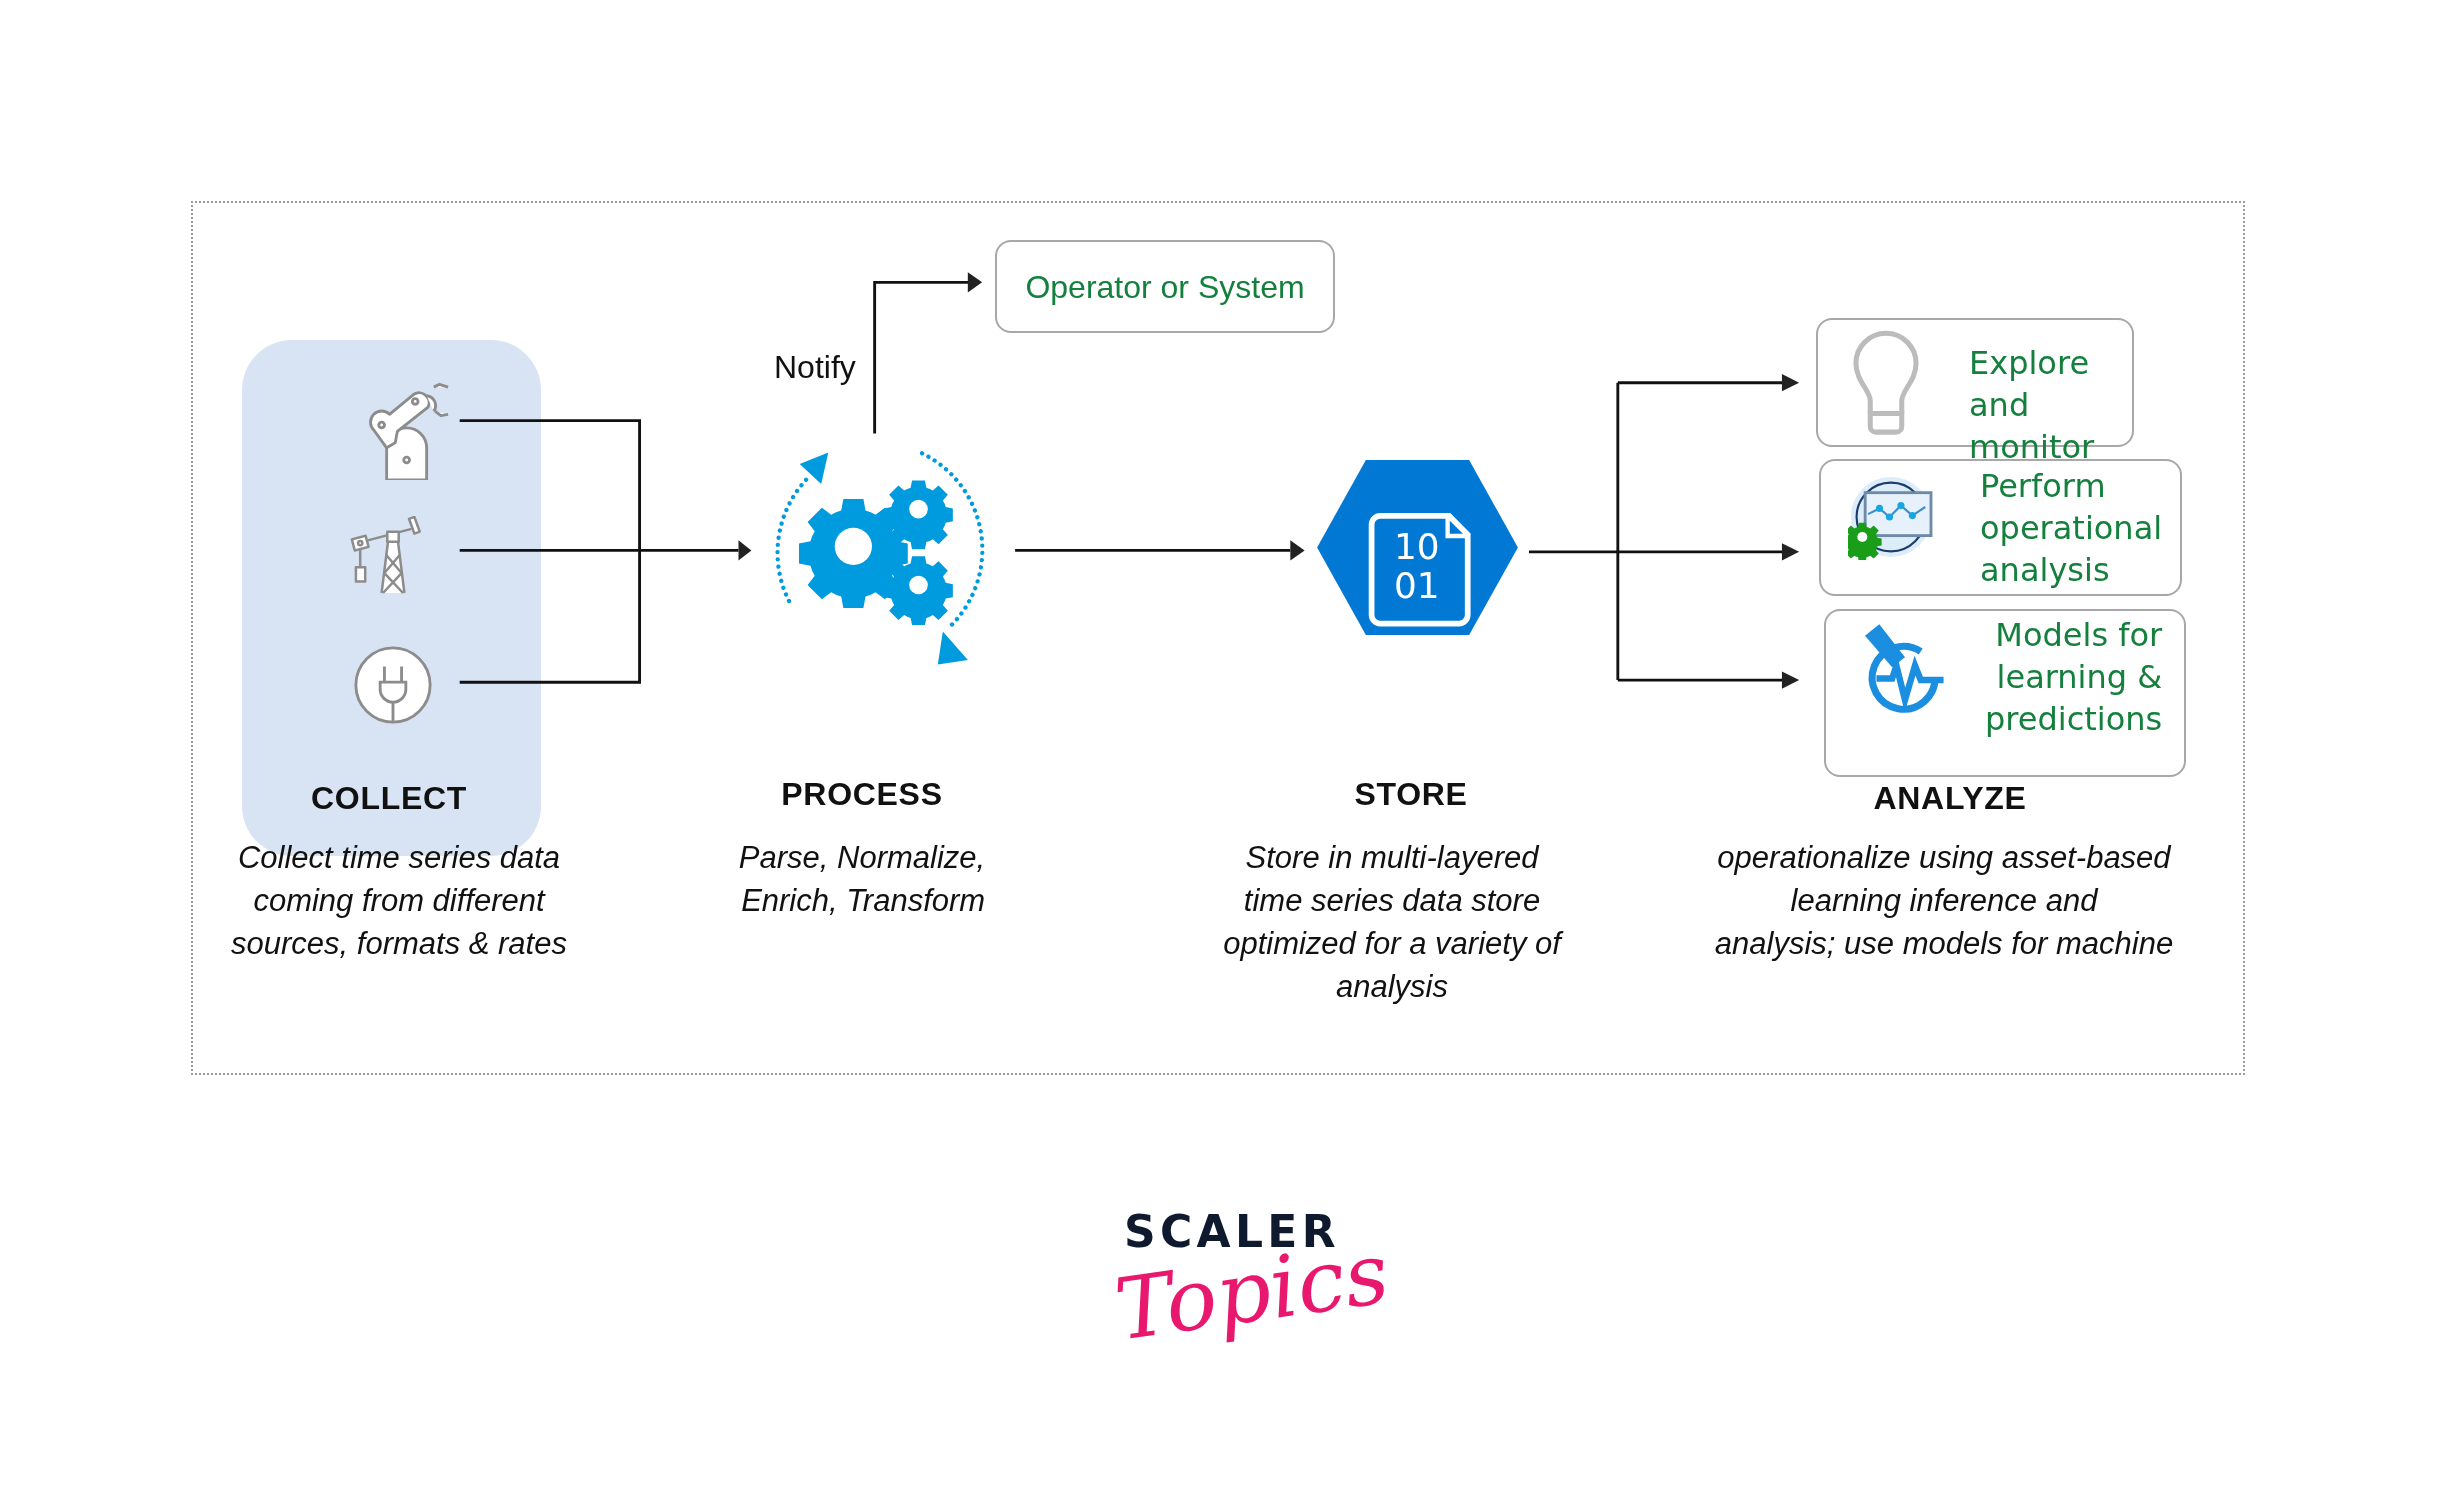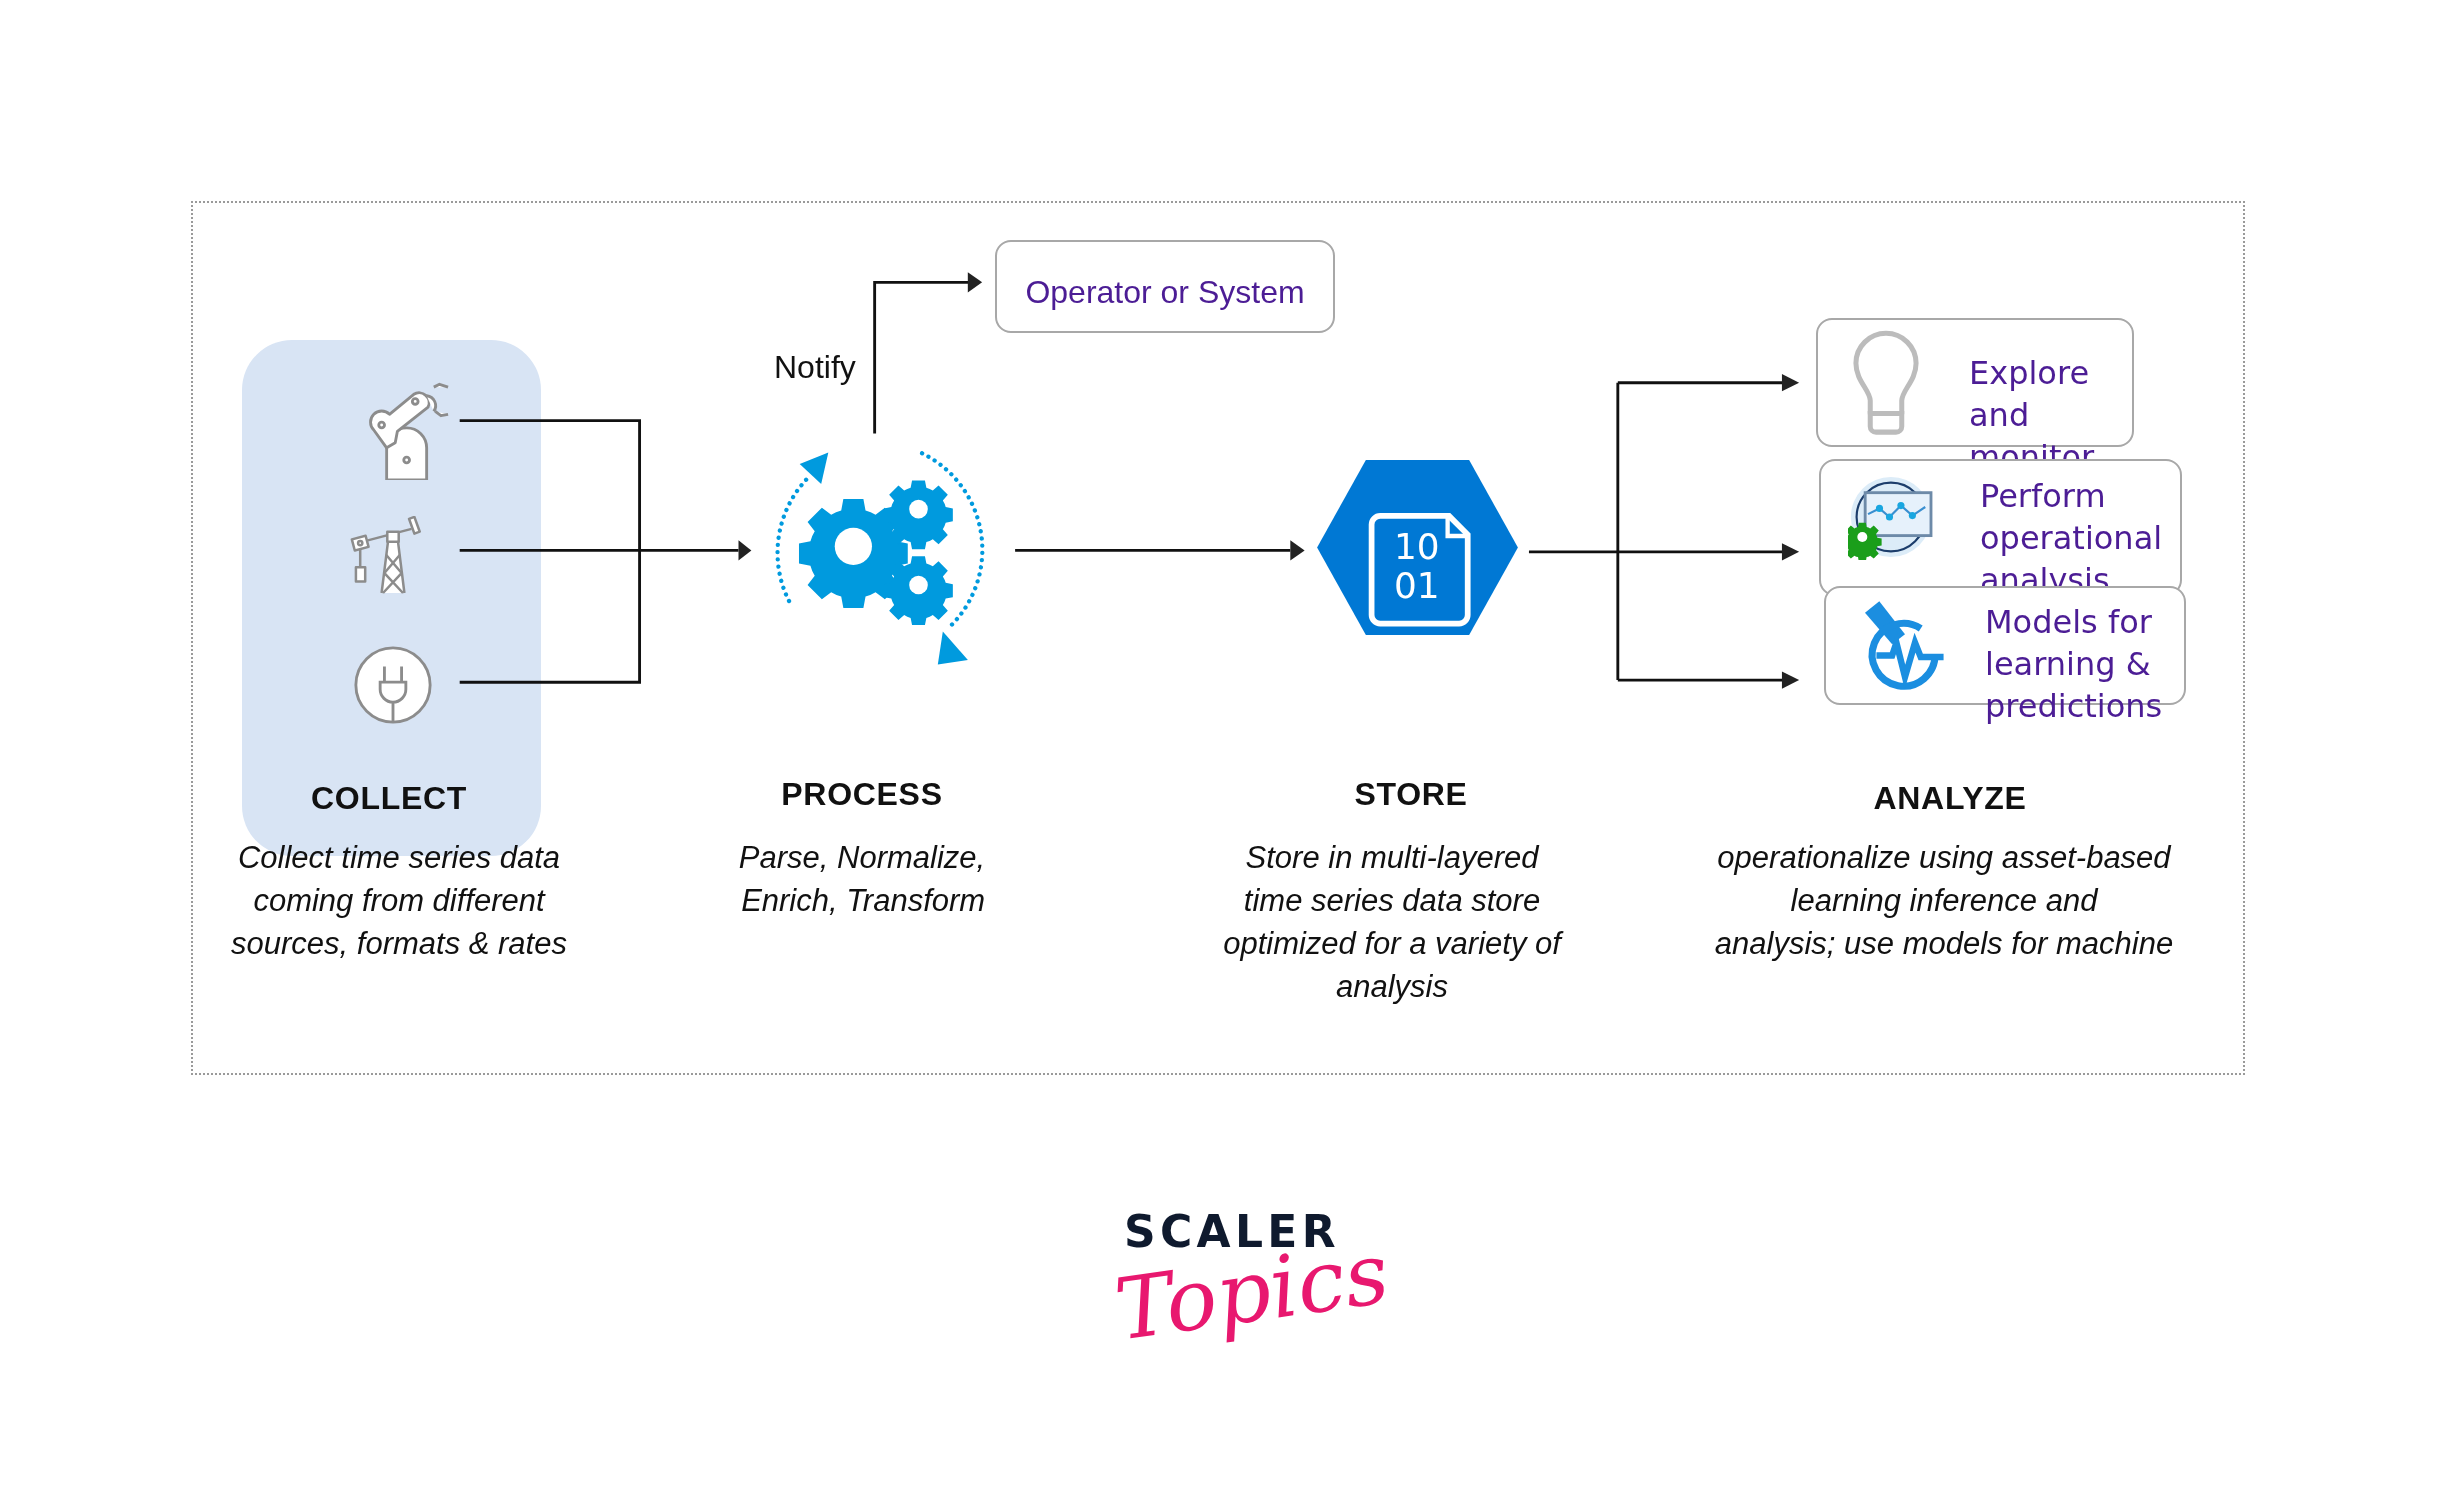--- a/index.html
+++ b/index.html
@@ -5,21 +5,21 @@
   html, body { margin:0; padding:0; background:#ffffff; }
   body { width:2438px; height:1505px; position:relative; overflow:hidden;
          font-family:"Liberation Sans", sans-serif; color:#111; }
   .abs { position:absolute; }
   #frame { left:191px; top:201px; width:2054px; height:874px;
            border:2.2px dotted #9a9a9a; box-sizing:border-box; }
   #collect-panel { left:242px; top:340px; width:299px; height:516px;
                    background:#d8e4f4; border-radius:50px; }
   svg#wires { position:absolute; left:0; top:0; width:2438px; height:1505px; overflow:visible; }
   .box { position:absolute; background:#fff; border:2.9px solid #a8a8a8; border-radius:16px; box-sizing:border-box; }
-  .box-text { font-family:"DejaVu Sans", sans-serif; font-size:32px; line-height:42px; color:#4c1d95;margin-top:10px; }
+  .box-text { font-family:"DejaVu Sans", sans-serif; font-size:32px; line-height:42px; color:#15803d; }
   .heading { position:absolute; font-family:"Liberation Sans", sans-serif; font-weight:bold;
              font-size:32px; letter-spacing:0.7px; text-align:right; transform:translateX(-50%); white-space:nowrap; color:#111; }
   .desc { position:absolute; font-family:"Liberation Sans", sans-serif; font-style:italic;
           font-size:31px; line-height:43px; text-align:center; transform:translateX(-50%); white-space:nowrap; color:#111; }
   .notify { position:absolute; font-family:"Liberation Sans", sans-serif; font-size:32px; color:#111;margin-top:23px; }
   #logo-scaler { position:absolute; left:1124px; top:1206px; width:194px; text-align:center;
                  font-family:"DejaVu Sans", sans-serif; font-weight:bold; font-size:44px; letter-spacing:4.3px; color:#0f1a2e; }
   #logo-topics { position:absolute; left:1115px; top:1246px; width:215px; text-align:center;
                  font-family:"DejaVu Serif", serif; font-style:italic; font-size:85px; color:#e8186f; transform:rotate(-8deg); }
 </style>
@@ -155,21 +155,21 @@
       <circle r="7" fill="#fff"></circle>
     </g>
   </svg>
   <div class="abs box-text" style="left:159px;top:4.3px;">
     <div>Perform</div>
     <div>operational</div>
     <div>analysis</div>
   </div>
 </div>
 
-<div class="box" style="left:1824px;top:586px;width:362px;height:119px;">
+<div class="box" style="left:1824px;top:609px;width:362px;height:168px;text-align:right;">
   <svg class="abs" style="left:29px;top:8.6px;width:100px;height:100px;" viewBox="0 0 140 140">
     <path d="M14 22 L34 6 L70 52 L52 66 Z" fill="#1b8ee0"></path>
     <path d="M112 80 A44 44 0 1 1 92 44" fill="none" stroke="#1b8ee0" stroke-width="10"></path>
     <polyline points="30,82 52,82 58,64 70,112 84,64 92,84 124,84" fill="none" stroke="#1b8ee0" stroke-width="9" stroke-linejoin="miter"></polyline>
   </svg>
   <div class="abs box-text" style="left:159px;top:2.9px;">
     <div>Models for</div>
     <div>learning &amp;</div>
     <div>predictions</div>
   </div>

